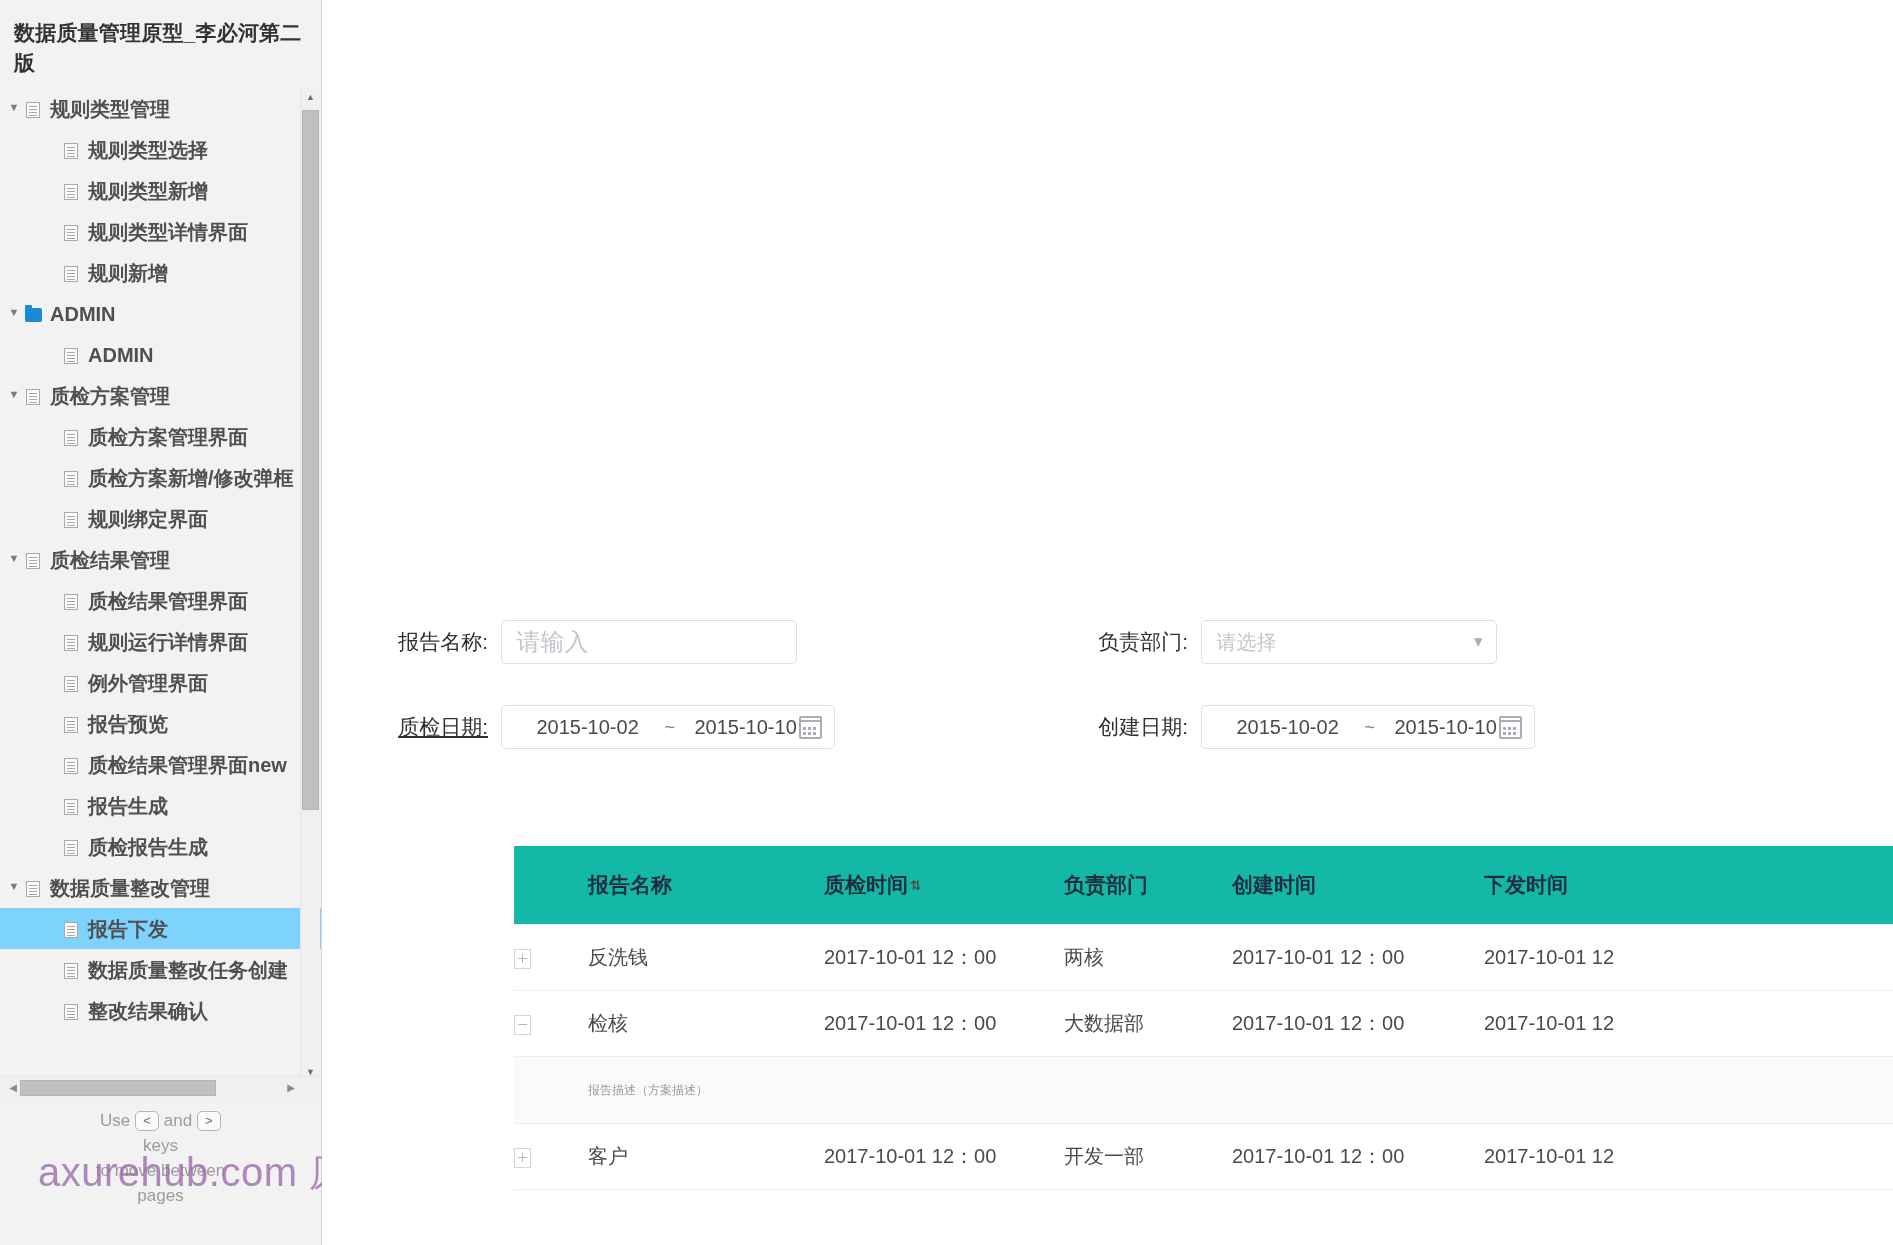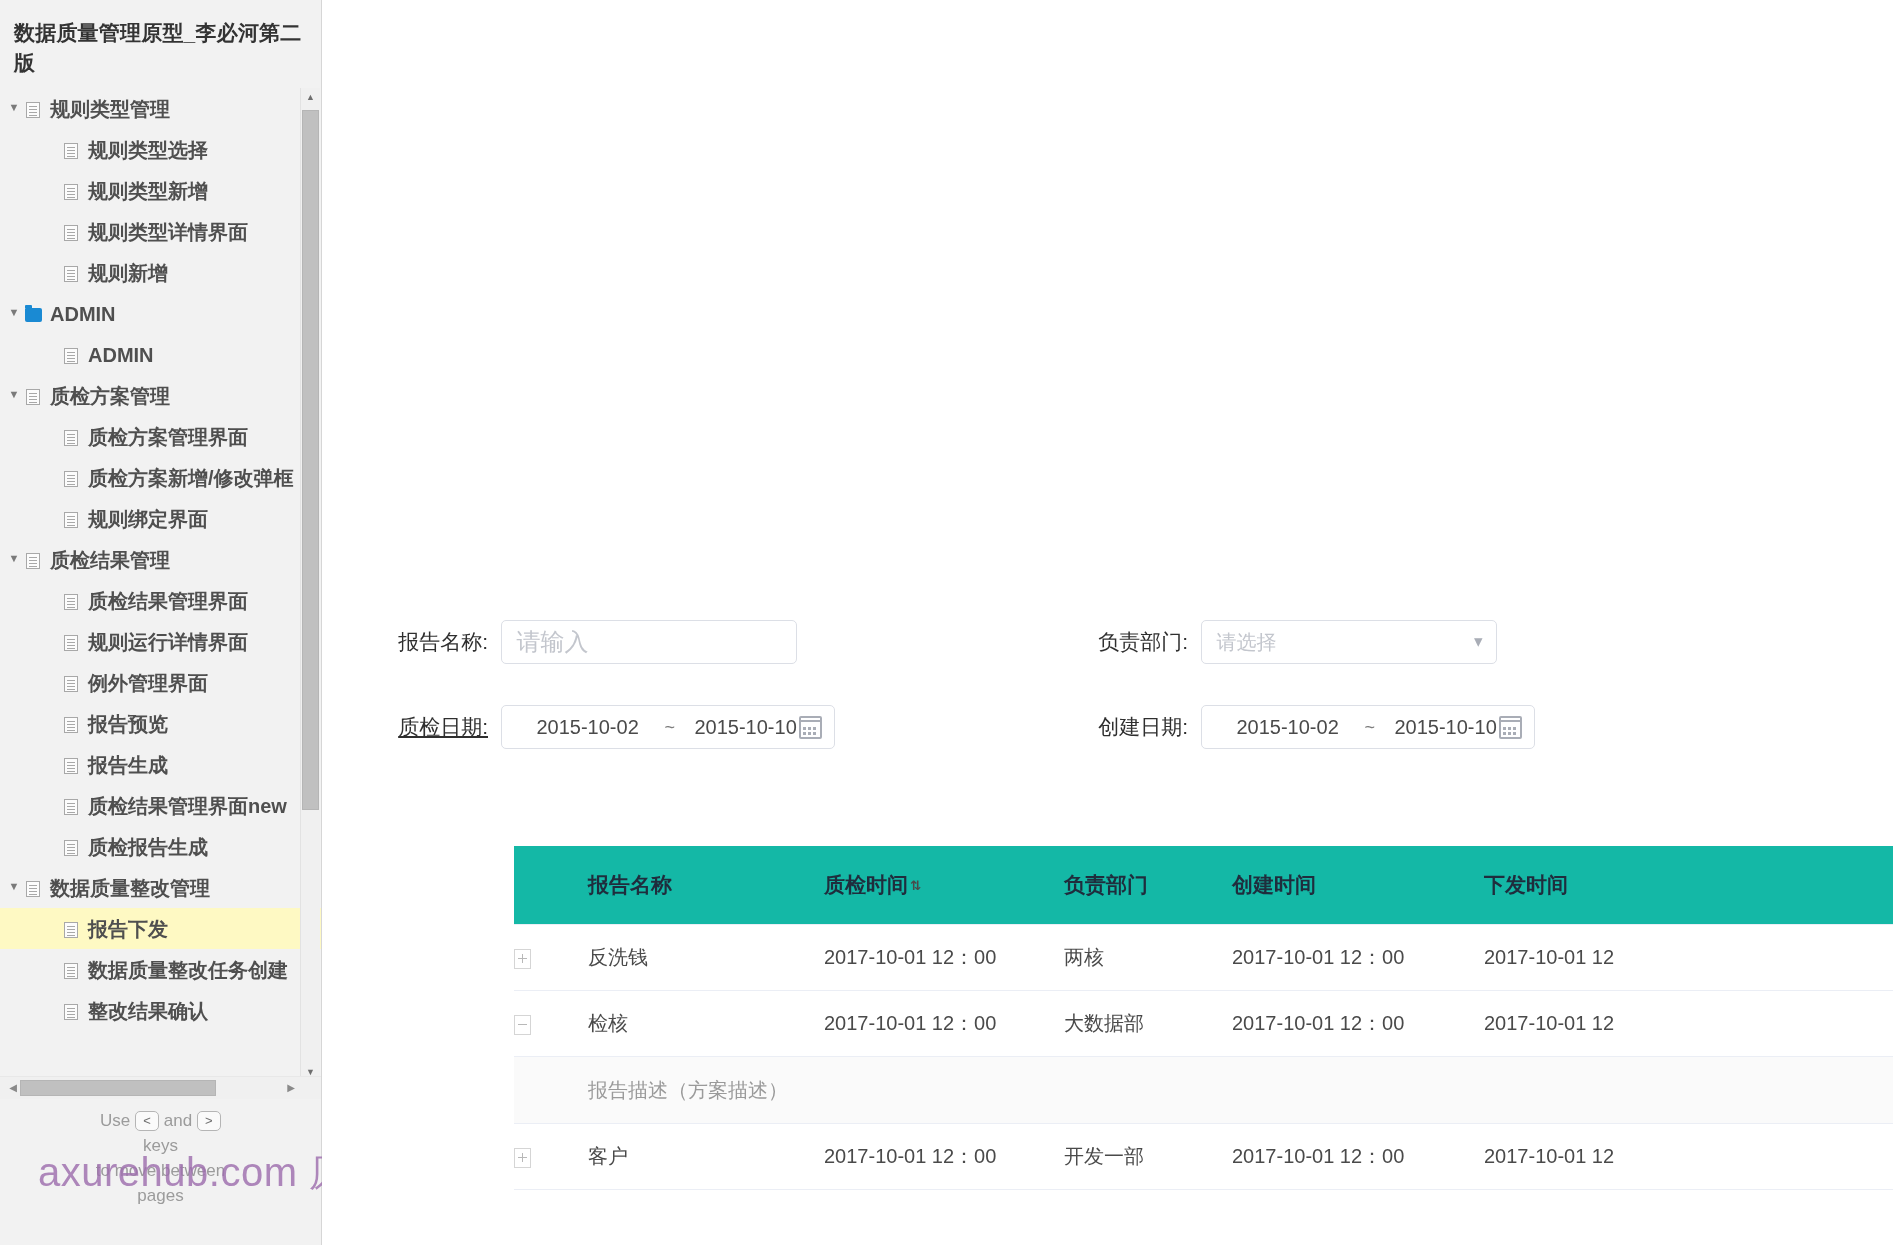--- a/index.html
+++ b/index.html
@@ -50,21 +50,21 @@
     height: 41px;
     line-height: 41px;
     white-space: nowrap;
     font-size: 20px;
     color: #4f4f4f;
     cursor: pointer;
     padding-left: 6px;
     box-sizing: border-box;
   }
   .tree-node.selected {
-    background: #fef9c3;
+    background: #7dd3fc;
   }
   .tree-node .arrow {
     display: inline-block;
     width: 16px;
     text-align: center;
     font-size: 11px;
     color: #7a7a7a;
     vertical-align: middle;
     position: relative;
     top: -2px;
@@ -348,21 +348,21 @@
     color: #4a4a4a;
     height: 65px;
     padding: 0;
     border-bottom: 1px solid #ebeef5;
     white-space: nowrap;
     background: #ffffff;
   }
   #report-table tr.desc-row td {
     background: #fafafa;
     color: #9a9a9a;
-    font-size: 20px;
+    font-size: 12px;
     height: 66px;
   }
   .col-exp { width: 74px; }
   .col-name { width: 236px; }
   .col-qtime { width: 240px; }
   .col-dept { width: 168px; }
   .col-ctime { width: 252px; }
   .col-stime { width: 409px; }
   .sorter {
     display: inline-block;
@@ -417,22 +417,22 @@
         <div class="tree-node depth-2"><span class="arrow empty">▼</span><span class="nodeicon"><span class="ico-page"></span></span><span class="label">ADMIN</span></div>
         <div class="tree-node depth-1"><span class="arrow">▼</span><span class="nodeicon"><span class="ico-page"></span></span><span class="label">质检方案管理</span></div>
         <div class="tree-node depth-2"><span class="arrow empty">▼</span><span class="nodeicon"><span class="ico-page"></span></span><span class="label">质检方案管理界面</span></div>
         <div class="tree-node depth-2"><span class="arrow empty">▼</span><span class="nodeicon"><span class="ico-page"></span></span><span class="label">质检方案新增/修改弹框</span></div>
         <div class="tree-node depth-2"><span class="arrow empty">▼</span><span class="nodeicon"><span class="ico-page"></span></span><span class="label">规则绑定界面</span></div>
         <div class="tree-node depth-1"><span class="arrow">▼</span><span class="nodeicon"><span class="ico-page"></span></span><span class="label">质检结果管理</span></div>
         <div class="tree-node depth-2"><span class="arrow empty">▼</span><span class="nodeicon"><span class="ico-page"></span></span><span class="label">质检结果管理界面</span></div>
         <div class="tree-node depth-2"><span class="arrow empty">▼</span><span class="nodeicon"><span class="ico-page"></span></span><span class="label">规则运行详情界面</span></div>
         <div class="tree-node depth-2"><span class="arrow empty">▼</span><span class="nodeicon"><span class="ico-page"></span></span><span class="label">例外管理界面</span></div>
         <div class="tree-node depth-2"><span class="arrow empty">▼</span><span class="nodeicon"><span class="ico-page"></span></span><span class="label">报告预览</span></div>
+        <div class="tree-node depth-2"><span class="arrow empty">▼</span><span class="nodeicon"><span class="ico-page"></span></span><span class="label">质检结果管理界面new</span></div>
         <div class="tree-node depth-2"><span class="arrow empty">▼</span><span class="nodeicon"><span class="ico-page"></span></span><span class="label">报告生成</span></div>
-        <div class="tree-node depth-2"><span class="arrow empty">▼</span><span class="nodeicon"><span class="ico-page"></span></span><span class="label">质检结果管理界面new</span></div>
         <div class="tree-node depth-2"><span class="arrow empty">▼</span><span class="nodeicon"><span class="ico-page"></span></span><span class="label">质检报告生成</span></div>
         <div class="tree-node depth-1"><span class="arrow">▼</span><span class="nodeicon"><span class="ico-page"></span></span><span class="label">数据质量整改管理</span></div>
         <div class="tree-node depth-2 selected"><span class="arrow empty">▼</span><span class="nodeicon"><span class="ico-page"></span></span><span class="label">报告下发</span></div>
         <div class="tree-node depth-2"><span class="arrow empty">▼</span><span class="nodeicon"><span class="ico-page"></span></span><span class="label">数据质量整改任务创建</span></div>
         <div class="tree-node depth-2"><span class="arrow empty">▼</span><span class="nodeicon"><span class="ico-page"></span></span><span class="label">整改结果确认</span></div>
       </div>
 
     <div id="tree-vscroll">
       <div class="sb-arrow up">▲</div>
       <div class="sb-thumb"></div>

